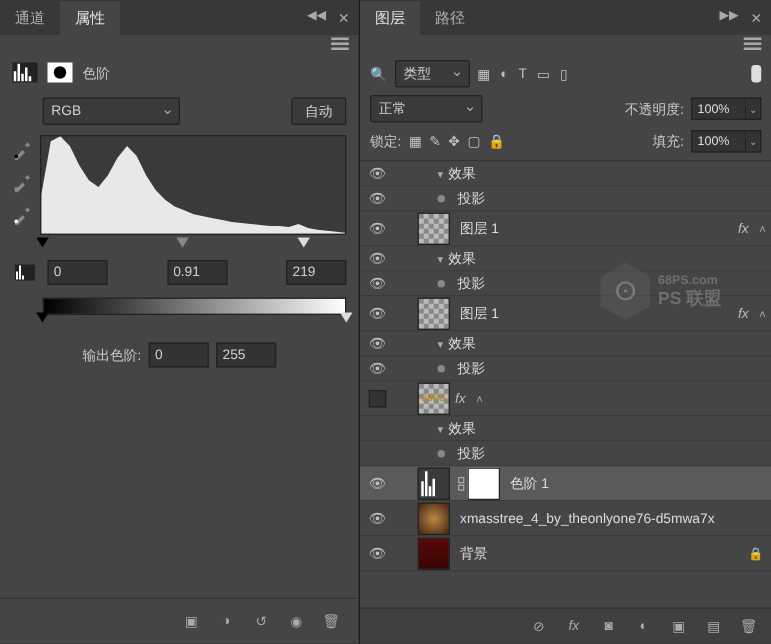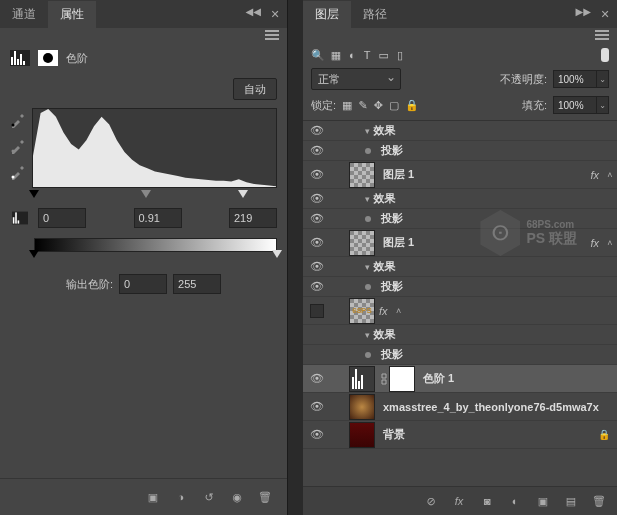--- a/index.html
+++ b/index.html
@@ -1,20 +1,20 @@
 <!DOCTYPE html>
 <html><head>
 <meta charset="utf-8">
 <style>
 * { margin: 0; padding: 0; box-sizing: border-box; font-family: "Microsoft YaHei", Arial, sans-serif; }
 body { background: #2a2a2a; width: 617px; height: 515px; display: flex; color: #c0c0c0; font-size: 11px; overflow: hidden; }
 
 .panel { background: #454545; display: flex; flex-direction: column; }
 .panel-left { width: 288px; border-right: 1px solid #1a1a1a; }
-.panel-right { flex: 1; margin-left: 15px; }
+.panel-right { flex: 1; }
 
 .tabs { background: #383838; height: 28px; display: flex; align-items: flex-end; padding-top: 4px; position: relative; }
 .tabs .icons { position: absolute; right: 4px; top: 6px; display: flex; gap: 6px; }
 .tab { padding: 5px 12px 5px 12px; color: #b0b0b0; cursor: pointer; font-size: 12px; }
 .tab.active { background: #454545; color: #e0e0e0; }
 .title-row { display: flex; align-items: center; gap: 8px; padding: 8px 10px; }
 .levels-icon { width: 20px; height: 16px; background: #222; display: inline-flex; align-items: flex-end; padding: 1px; gap: 1px; }
 .levels-icon span { width: 2px; background: #fff; }
 .mask-icon { width: 20px; height: 16px; background: #fff; display: inline-flex; align-items: center; justify-content: center; }
 .mask-icon::after { content: ""; width: 10px; height: 10px; border-radius: 50%; background: #000; }
@@ -59,21 +59,21 @@
 .layer-row.selected { background: #5a5a5a; }
 .eye-col { width: 28px; display: flex; align-items: center; justify-content: center; }
 .indent { width: 18px; display: flex; align-items: center; justify-content: center; }
 .toggle-arrow { font-size: 9px; color: #aaa; }
 .thumb { width: 26px; height: 26px; background: #888; border: 1px solid #222; margin-right: 4px; flex-shrink: 0; text-align: right; }
 .thumb.checker { background: repeating-conic-gradient(#bbb 0 25%, #888 0 50%) 0 0/8px 8px; }
 .thumb.mask { background: #fff; }
 .thumb.red { background: linear-gradient(#5a0808,#3a0404); }
 .thumb.xmas { background: radial-gradient(circle, #b84, #421); }
 .thumb.text { background: repeating-conic-gradient(#bbb 0 25%, #888 0 50%) 0 0/8px 8px; display:flex; align-items:center; justify-content:center; font-size:8px; color:#b88830; font-weight:bold; }
-.layer-name { flex: 1; color: #ddd; font-size: 11px; padding-left: 4px; white-space: nowrap; overflow: hidden; text-overflow: ellipsis; font-weight: bold; }
+.layer-name { flex: 1; color: #ddd; font-size: 11px; padding-left: 4px; white-space: nowrap; overflow: hidden; text-overflow: ellipsis; }
 .fx-badge { color: #bbb; font-size: 11px; font-style: italic; padding-right: 4px; }
 .expand { width: 14px; font-size: 9px; color: #aaa; text-align: center; }
 .sub-row { padding-left: 62px; min-height: 20px; }
 .sub-row .layer-name { font-size: 11px; }
 .bullet { width: 6px; height: 6px; border-radius: 50%; background: #888; margin-right: 6px; }
 .link-icon { width: 10px; height: 12px; }
 .lock-tiny { font-size: 10px; color: #aaa; padding-right: 6px; }
 
 .layer-footer { display: flex; gap: 12px; justify-content: flex-end; align-items: center; padding: 6px 10px; border-top: 1px solid #333; background: #404040; }
 
@@ -110,20 +110,25 @@
         <span style="height:40%"></span>
         <span style="height:80%"></span>
         <span style="height:30%"></span>
       </span>
     <span class="mask-icon"></span>
     <span class="label">色阶</span>
   </div>
 
 
   <div class="row" style="padding-left:34px">
+    <div class="select-wrap">
+      <select class="select" style="width:110px">
+        <option>RGB</option>
+      </select>
+    </div>
     <div class="spacer"></div>
     <button class="btn">自动</button>
   </div>
 
   <div class="histogram-area">
     <div class="eyedroppers">
       <svg class="eyedropper" viewBox="0 0 16 16">
           <path d="M2 14l6-6 2 2-6 6H2v-2z" fill="#888"></path>
           <path d="M10 4l2 2 2-2-2-2-2 2z" fill="#888"></path>
           <circle cx="3" cy="13" r="1.5" fill="#000"></circle>
@@ -194,20 +199,21 @@
       <span class="icon-btn">✕</span>
     </div>
   </div>
   <div style="display:flex; justify-content:flex-end; padding:2px 8px;">
     <span class="menu-lines"></span>
   </div>
 
   <div class="layer-controls">
     <div class="ctrl-row">
       <span style="font-size:11px">🔍</span>
+      <div class="select-wrap"><select class="select" style="width:60px"><option>类型</option></select></div>
       <div class="icon-row">
         <span>▦</span>
         <span>◐</span>
         <span>T</span>
         <span>▭</span>
         <span>▯</span>
       </div>
       <div class="spacer"></div>
       <span style="width:8px;height:14px;background:#ddd;border-radius:3px;display:inline-block"></span>
     </div>

